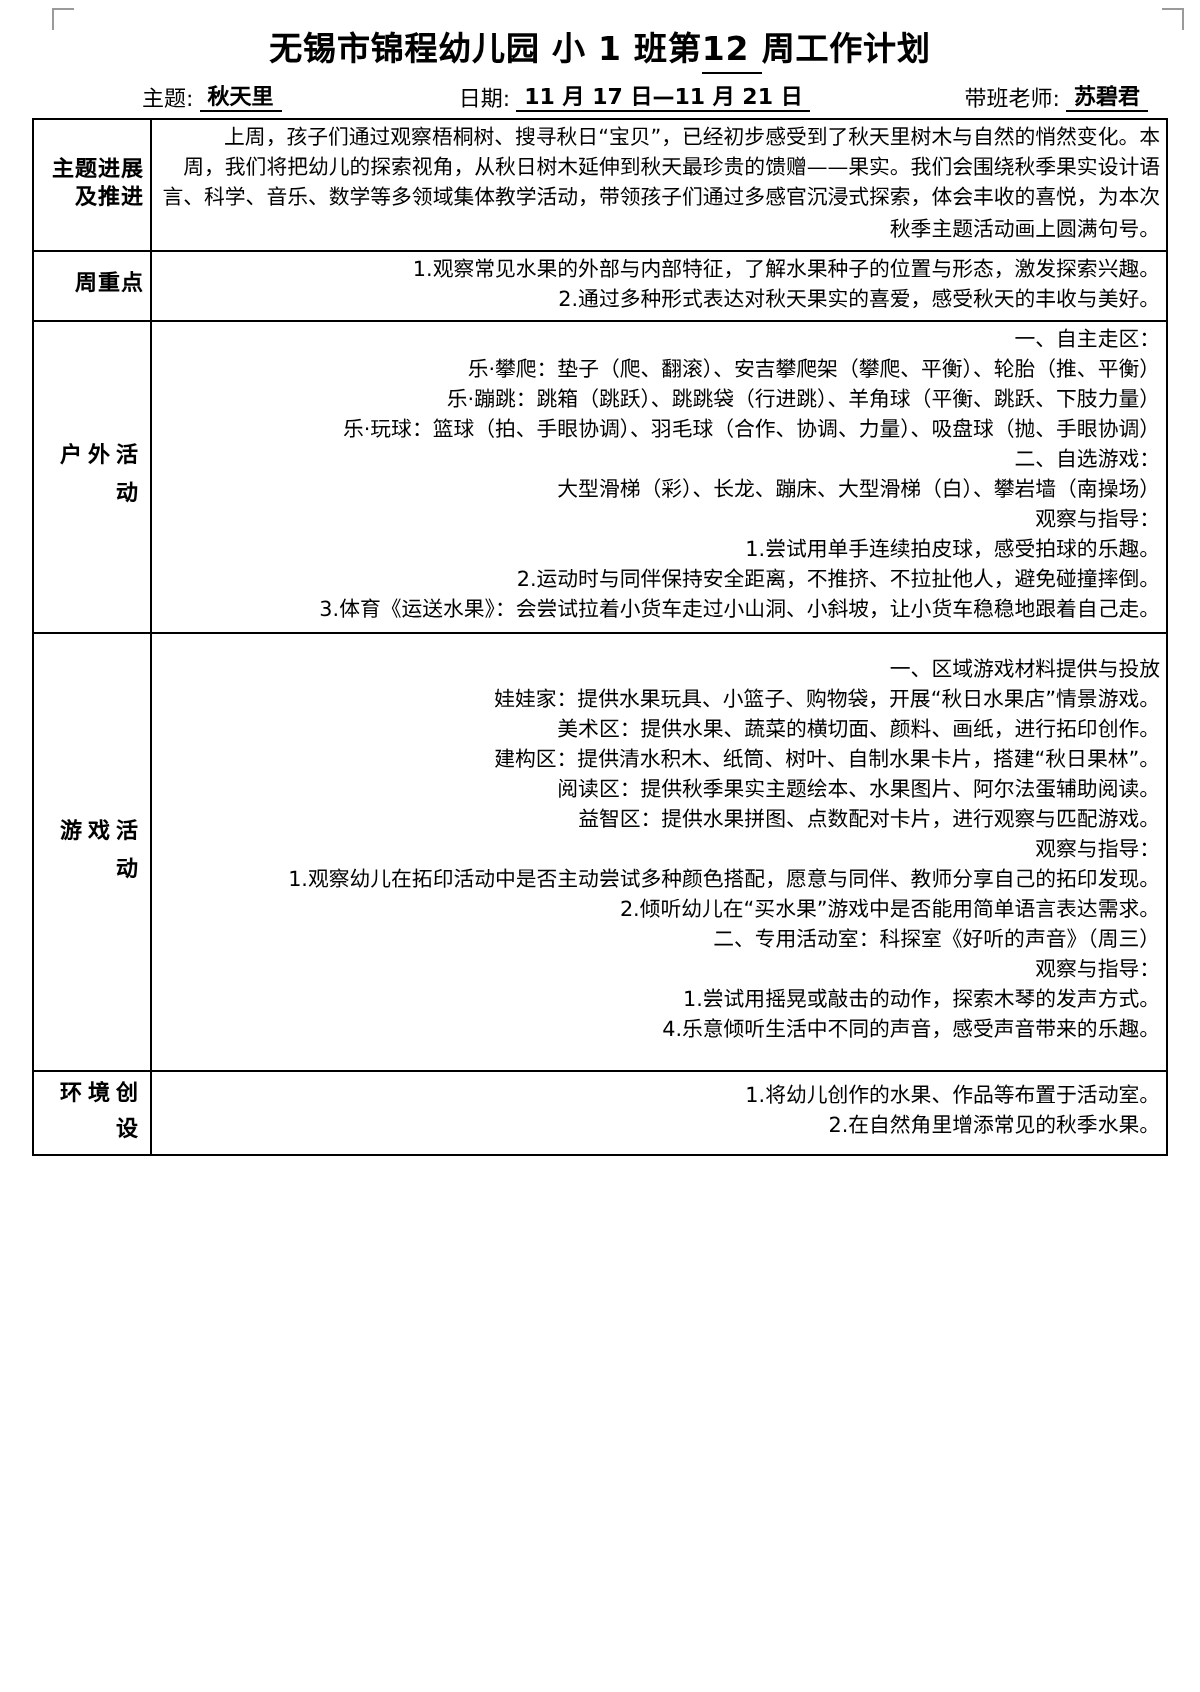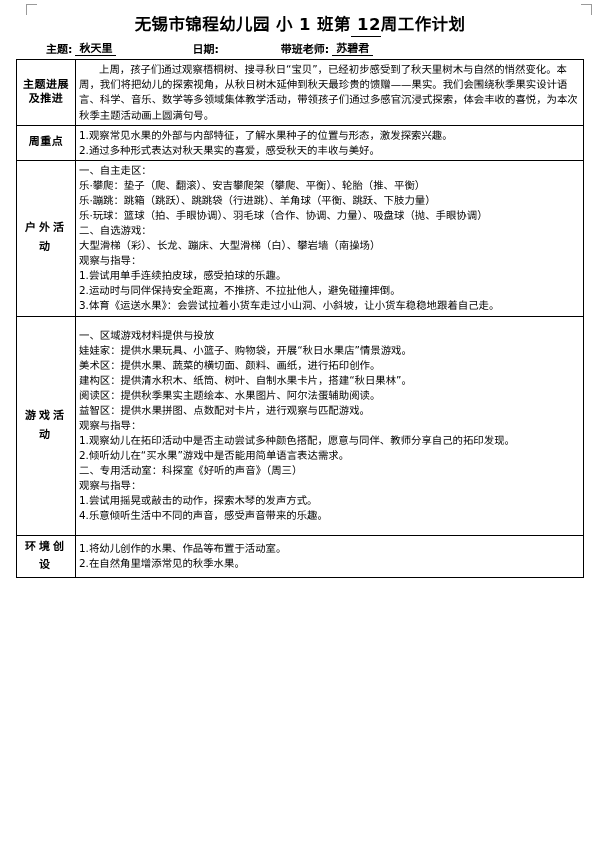--- a/index.html
+++ b/index.html
@@ -42,35 +42,35 @@
     font-weight: bold;
     letter-spacing: 0.4px;
     line-height: 1.35;
     margin: 8px 0 2px 0;
     white-space: nowrap;
   }
   .doc-title .blank {
     display: inline-block;
     min-width: 30px;
     border-bottom: 1.6px solid #000;
-    text-align: right;
+    text-align: left;
     font-weight: bold;
   }
 
   
   .meta-row {
     display: flex;
     align-items: flex-end;
     font-size: 11px;
     font-weight: bold;
     margin: 1px 0 3px 0;
     padding: 0 18px 0 38px;
   }
   .meta-item { display: flex; align-items: flex-end; white-space: nowrap; }
-  .meta-label { font-weight: bold; }
+  .meta-label { font-weight: normal; margin-left: 25px; }
   .meta-value {
     border-bottom: 1.2px solid #000;
     padding: 0 4px;
     margin-left: 3px;
     font-weight: bold;
   }
   .meta-sp-1 { width: 76px; }
   .meta-sp-2 { width: 62px; }
 
   
@@ -78,20 +78,21 @@
     width: 568px;
     margin: 0 auto;
     border-collapse: collapse;
     table-layout: fixed;
     border: 1.3px solid #000;
   }
   table.plan td {
     border: 1px solid #000;
     vertical-align: middle;
     padding: 2px 3px;
+    text-align: right;
   }
   td.rowlabel {
     width: 52px;
     text-align: center;
     font-weight: bold;
     font-size: 11px;
     line-height: 1.35;
     letter-spacing: 0.5px;
     vertical-align: middle;
   }
@@ -127,20 +128,21 @@
   </div>
 
   <div class="meta-row">
     <div class="meta-item">
       <span class="meta-label">主题:</span>
       <span class="meta-value">秋天里</span>
     </div>
     <div class="meta-sp-1"></div>
     <div class="meta-item">
       <span class="meta-label">日期:</span>
+      <span class="meta-value">11 月 17 日—11 月 21 日</span>
     </div>
     <div class="meta-sp-2"></div>
     <div class="meta-item">
       <span class="meta-label">带班老师:</span>
       <span class="meta-value">苏碧君</span>
     </div>
   </div>
 
   <table class="plan">
     <tbody>

